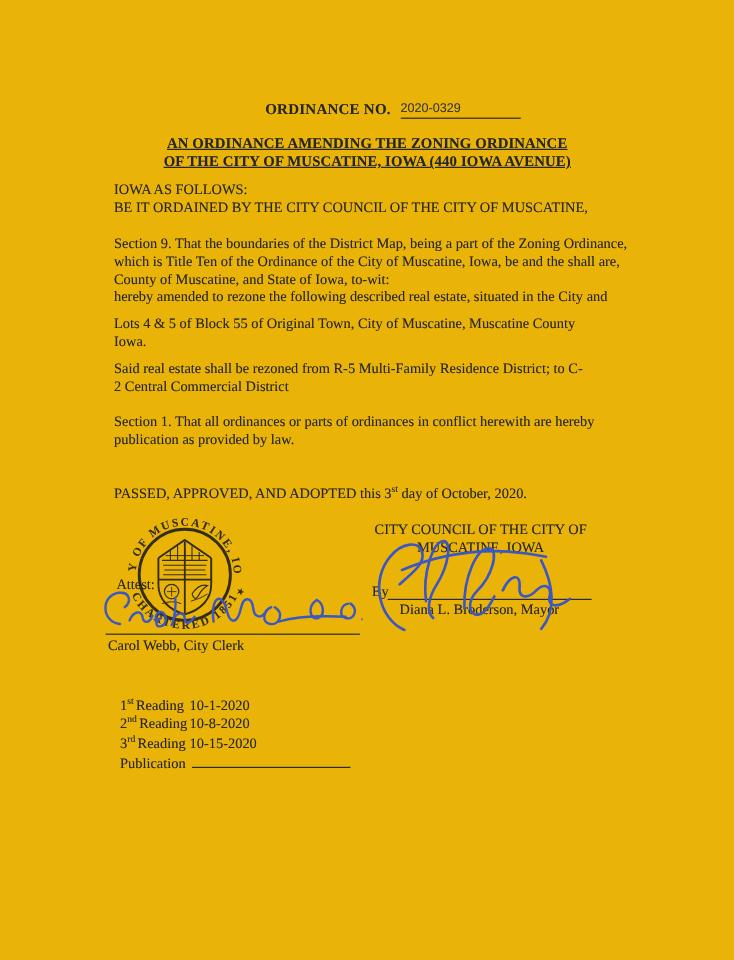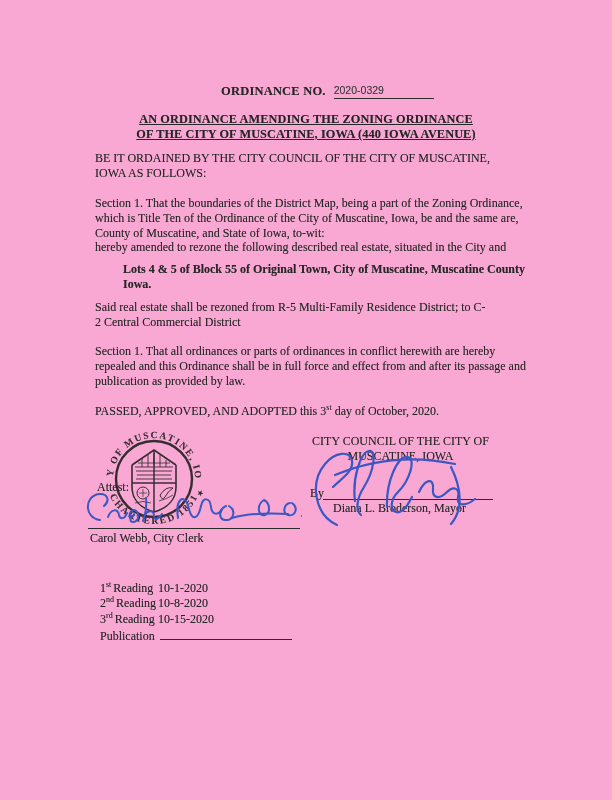--- a/index.html
+++ b/index.html
@@ -1,19 +1,19 @@
 <!DOCTYPE html>
 <html><head>
 <meta charset="utf-8">
 <style>
   html,body{margin:0;padding:0;background:#ffffff;}
   .page{
     position:relative;
     width:612px;height:800px;
-    background:#f9a8d4;
+    background:#eab308;
     font-family:"Liberation Serif","DejaVu Serif",serif;
     color:#262626;
     overflow:hidden;
   }
   .scan-ink{ text-shadow:0 0 .5px rgba(50,50,50,.4); }
   .abs{ position:absolute; }
 
   
   .ord-row{ left:221px; top:84px; display:flex; align-items:flex-end; gap:8px; }
   .ord-label{ font-weight:bold; font-size:12.5px; letter-spacing:.2px; }
@@ -25,21 +25,21 @@
   }
 
   
   .title-block{ left:0; top:112px; width:612px; text-align:center;
     font-weight:bold; font-size:12.3px; line-height:15px; letter-spacing:.1px;text-decoration:underline; }
 
   
   .para{ left:95px; width:440px; font-size:12px; line-height:14.8px; }
   .enacting{ top:151px; line-height:15px; }
   .section1{ top:196px; }
-  .lots{ top:262px; font-weight:bold; line-height:15px;margin-left:28px; }
+  .lots{ top:262px; font-weight:normal; line-height:15px; }
   .said{ top:300px; line-height:15px; }
   .section2{ top:344px; }
   .passed{ top:404px; }
   sup{ font-size:8px; vertical-align:super; line-height:0; }
 
   
   .attest{ left:97px; top:480px; font-size:12px; z-index:1; }
   .seal-svg{ left:92px; top:417px; z-index:2; opacity:.88; }
   .sig-svg{ z-index:3; }
   .carol-sig{ left:80px; top:484px; }
@@ -73,44 +73,43 @@
     <span class="ord-label">ORDINANCE NO.</span>
     <span class="ord-num">2020-0329</span>
   </div>
 
   <div class="abs title-block">
     <div>AN ORDINANCE AMENDING THE ZONING ORDINANCE</div>
     <div>OF THE CITY OF MUSCATINE, IOWA (440 IOWA AVENUE)</div>
   </div>
 
   <div class="abs para enacting">
+    <div>IOWA AS FOLLOWS:</div>
     <div>BE IT ORDAINED BY THE CITY COUNCIL OF THE CITY OF MUSCATINE,</div>
-    <div>IOWA AS FOLLOWS:</div>
   </div>
 
   <div class="abs para section1">
-    <div>Section 1.  That the boundaries of the District Map, being a part of the Zoning Ordinance,</div>
-    <div>which is Title Ten of the Ordinance of the City of Muscatine, Iowa, be and the same are,</div>
+    <div>Section 9.  That the boundaries of the District Map, being a part of the Zoning Ordinance,</div>
+    <div>which is Title Ten of the Ordinance of the City of Muscatine, Iowa, be and the shall are,</div>
     <div>County of Muscatine, and State of Iowa, to-wit:</div>
     <div>hereby amended to rezone the following described real estate, situated in the City and</div>
   </div>
 
   <div class="abs para lots">
     <div>Lots 4 &amp; 5 of Block 55 of Original Town, City of Muscatine, Muscatine County</div>
     <div>Iowa.</div>
   </div>
 
   <div class="abs para said">
     <div>Said real estate shall be rezoned from R-5 Multi-Family Residence District; to C-</div>
     <div>2 Central Commercial District</div>
   </div>
 
   <div class="abs para section2">
     <div>Section 1.  That all ordinances or parts of ordinances in conflict herewith are hereby</div>
-    <div>repealed and this Ordinance shall be in full force and effect from and after its passage and</div>
     <div>publication as provided by law.</div>
   </div>
 
   <div class="abs para passed">
     <span>PASSED, APPROVED, AND ADOPTED this 3</span><sup>st</sup><span> day of October, 2020.</span>
   </div>
 
   <div class="abs attest">Attest:</div>
 
   <svg class="abs seal-svg" width="124" height="124" viewBox="0 0 124 124">

